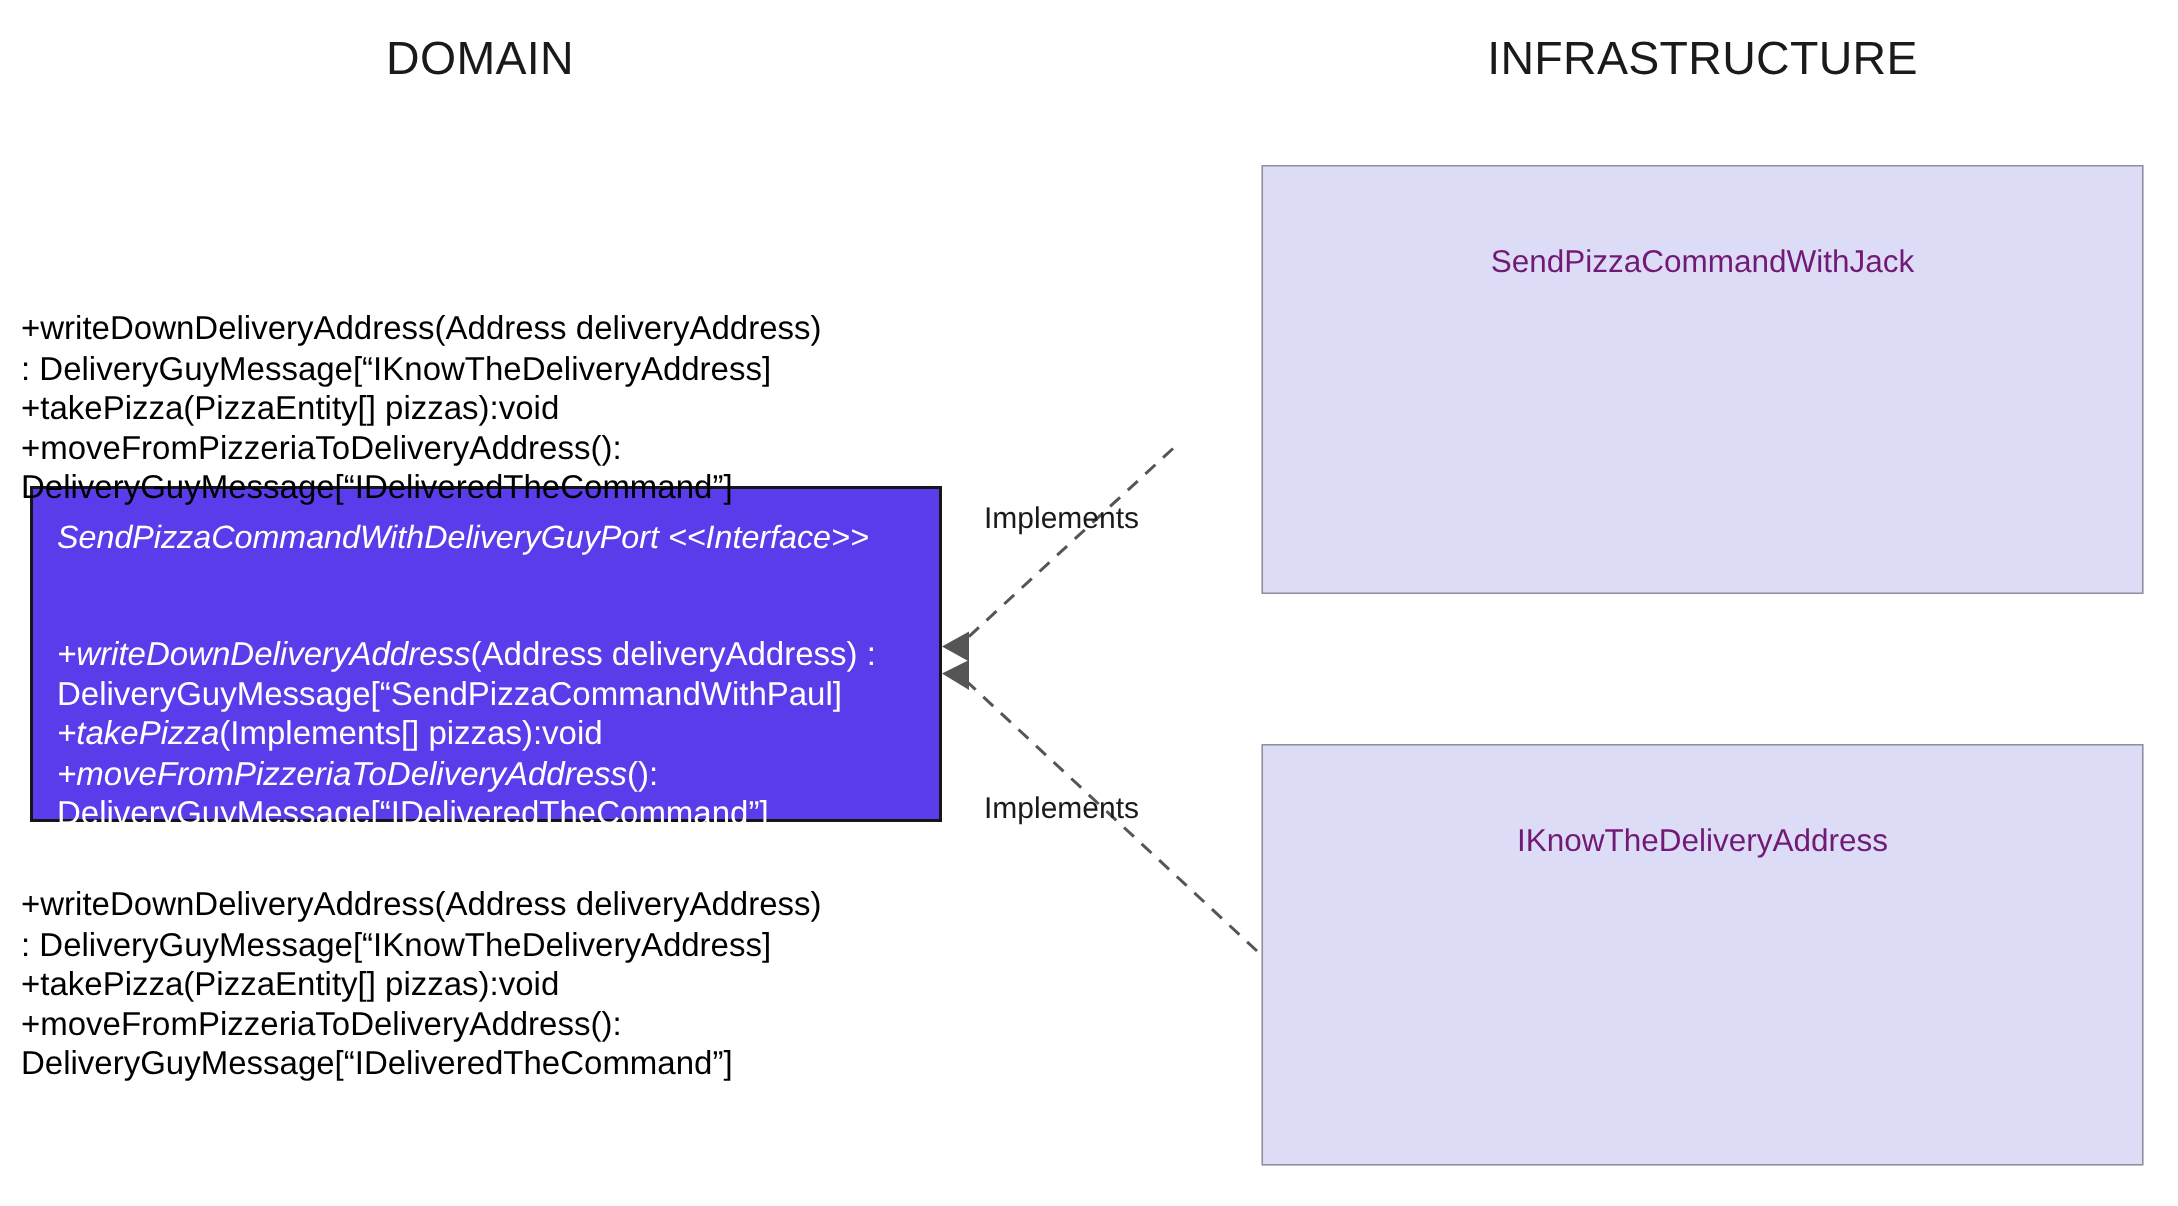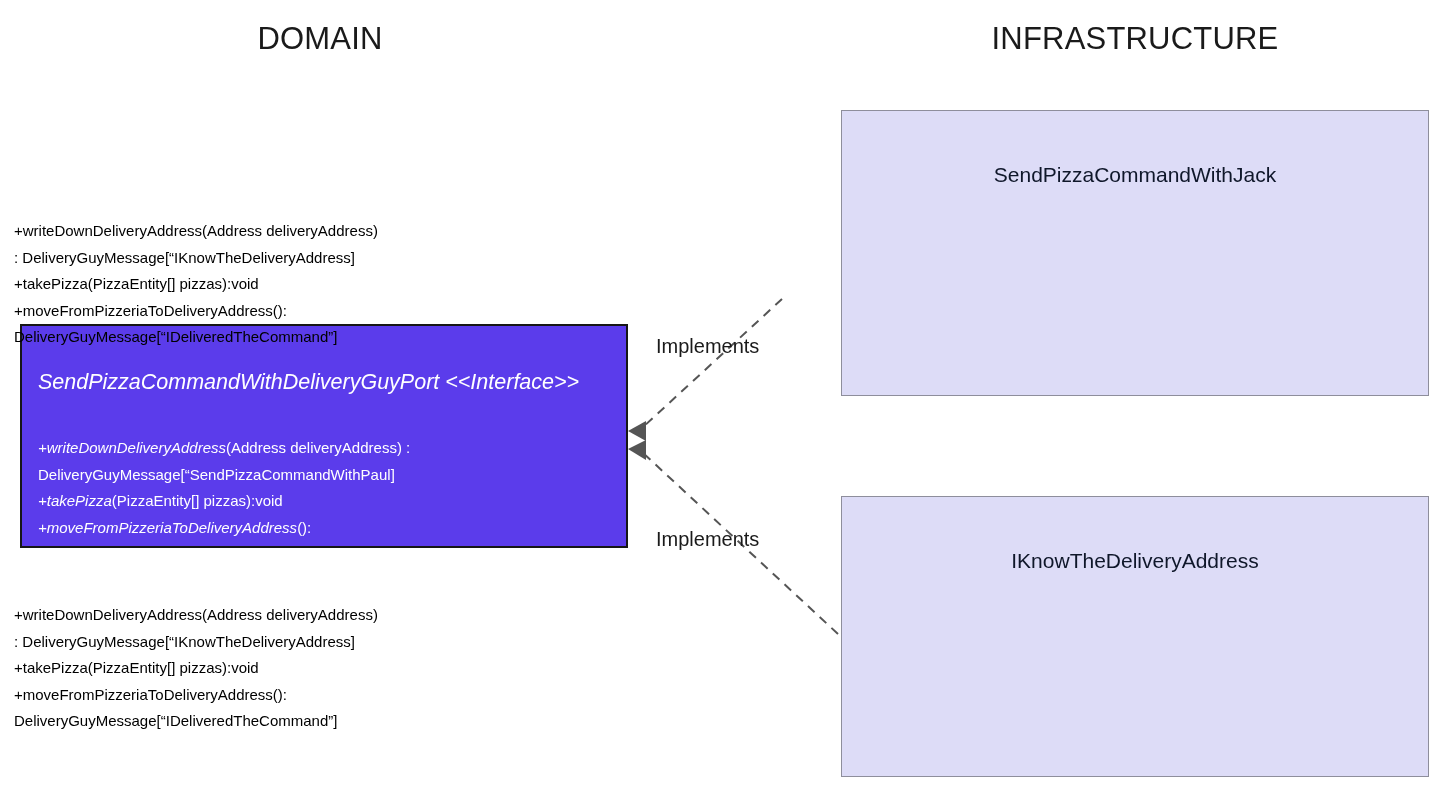--- a/index.html
+++ b/index.html
@@ -44,53 +44,51 @@
     height: 224px;
     background: #5b3ceb;
     border: 2px solid #161616;
     color: #ffffff;
   }
   .uml-box.impl {
     left: 841px;
     width: 588px;
     background: #dddcf7;
     border: 1px solid #8e8e9c;
-    color: #0f172a;
+    color: #701a75;
   }
   #box-jack { top: 110px; height: 286px; }
   #box-paul { top: 496px; height: 281px; }
 
   .box-title {
     font-size: 21px;
     line-height: 26px;
     text-align: center;
     white-space: nowrap;
   }
   .port .box-title {
     position: absolute;
     left: 16px;
     top: 19px;
     text-align: left;
     font-style: italic;
     font-size: 21.5px;
-    margin-top: 24px;
   }
   .impl .box-title {
     position: absolute;
     left: 0;
     right: 0;
     top: 51px;
   }
 
   .members {
     position: absolute;
-    font-size: 15px;
+    font-size: 22px;
     line-height: 26.5px;
     white-space: nowrap;
-    margin-top: 12px;
   }
   .port .members { left: 16px; top: 97px; }
   #members-jack { left: 14px; top: 206px; }
   #members-paul { left: 14px; top: 590px; }
 
   .members .member { display: block; }
   .mi { font-style: italic; text-align: right; }
 
   
   .rel-label {
@@ -131,21 +129,21 @@
   </svg>
 
   <div class="rel-label" id="label-implements-jack">Implements</div>
   <div class="rel-label" id="label-implements-paul">Implements</div>
 
   <div class="uml-box port" id="box-port">
     <div class="box-title">SendPizzaCommandWithDeliveryGuyPort &lt;&lt;Interface&gt;&gt;</div>
     <div class="members">
       <span class="member"><span class="mi">+writeDownDeliveryAddress</span><span>(Address deliveryAddress) :</span></span>
       <span class="member"><span class="mi"></span><span>DeliveryGuyMessage[“SendPizzaCommandWithPaul]</span></span>
-      <span class="member"><span class="mi">+takePizza</span><span>(PizzaEntity[] pizzas):void</span></span>
+      <span class="member"><span class="mi">+takePizza</span><span>(Implements[] pizzas):void</span></span>
       <span class="member"><span class="mi">+moveFromPizzeriaToDeliveryAddress</span><span>():</span></span>
       <span class="member"><span class="mi"></span><span>DeliveryGuyMessage[“IDeliveredTheCommand”]</span></span>
     </div>
   </div>
 
   <div class="uml-box impl" id="box-jack">
     <div class="box-title">SendPizzaCommandWithJack</div>
   </div>
   <div class="members" id="members-jack">
     <span class="member">+writeDownDeliveryAddress(Address deliveryAddress)</span>

